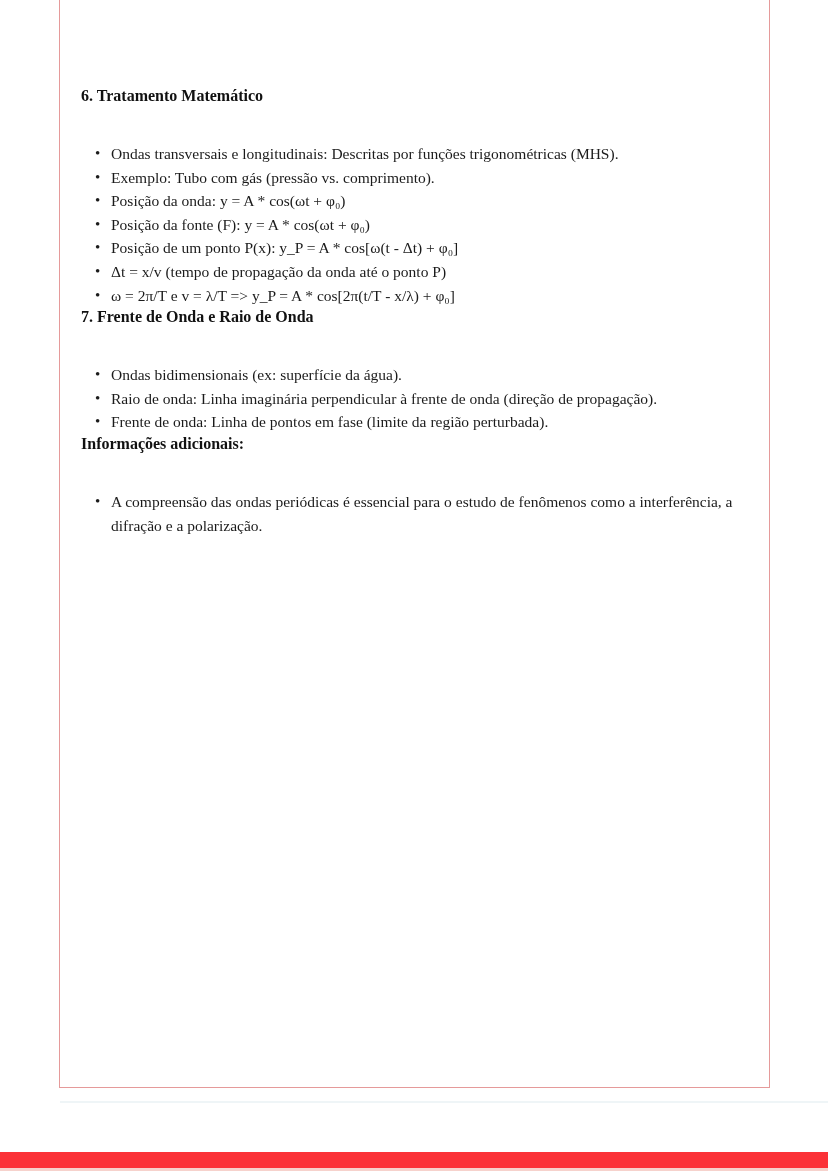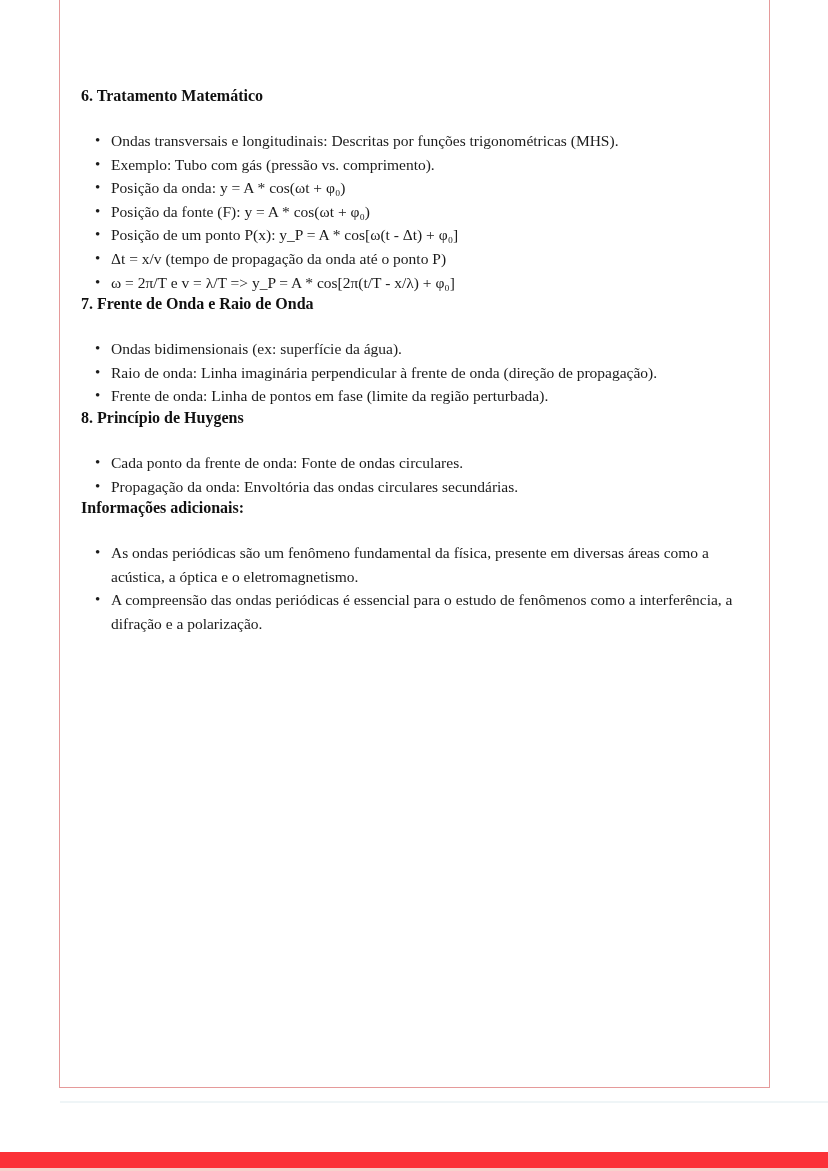--- a/index.html
+++ b/index.html
@@ -33,21 +33,21 @@
   }
   h2 {
     color: var(--heading-color);
     font-size: 16px;
     font-weight: bold;
     line-height: 19px;
   }
   section.first h2 { margin-top: 109px; }
   ul {
     list-style: none;
-    margin-top: 24px;
+    margin-top: 37px;
     padding-left: 30px;
   }
   li { position: relative; }
   li::before {
     content: "\2022";
     position: absolute;
     left: -16px;
     top: 0;
     font-size: 15px;
   }
@@ -94,32 +94,24 @@
 
       <section>
         <h2>7. Frente de Onda e Raio de Onda</h2>
         <ul>
           <li>Ondas bidimensionais (ex: superfície da água).</li>
           <li>Raio de onda: Linha imaginária perpendicular à frente de onda (direção de propagação).</li>
           <li>Frente de onda: Linha de pontos em fase (limite da região perturbada).</li>
         </ul>
       </section>
 
-      <section>
-        <h2>8. Princípio de Huygens</h2>
-        <ul>
-          <li>Cada ponto da frente de onda: Fonte de ondas circulares.</li>
-          <li>Propagação da onda: Envoltória das ondas circulares secundárias.</li>
-        </ul>
-      </section>
 
       <section>
         <h2>Informações adicionais:</h2>
         <ul>
-          <li>As ondas periódicas são um fenômeno fundamental da física, presente em diversas áreas como a acústica, a óptica e o eletromagnetismo.</li>
           <li>A compreensão das ondas periódicas é essencial para o estudo de fenômenos como a interferência, a difração e a polarização.</li>
         </ul>
       </section>
 
     </div>
   </div>
 
   <div class="page-separator-line"></div>
   <div class="footer-bar"></div>
   <div class="footer-bar-strip"></div>

